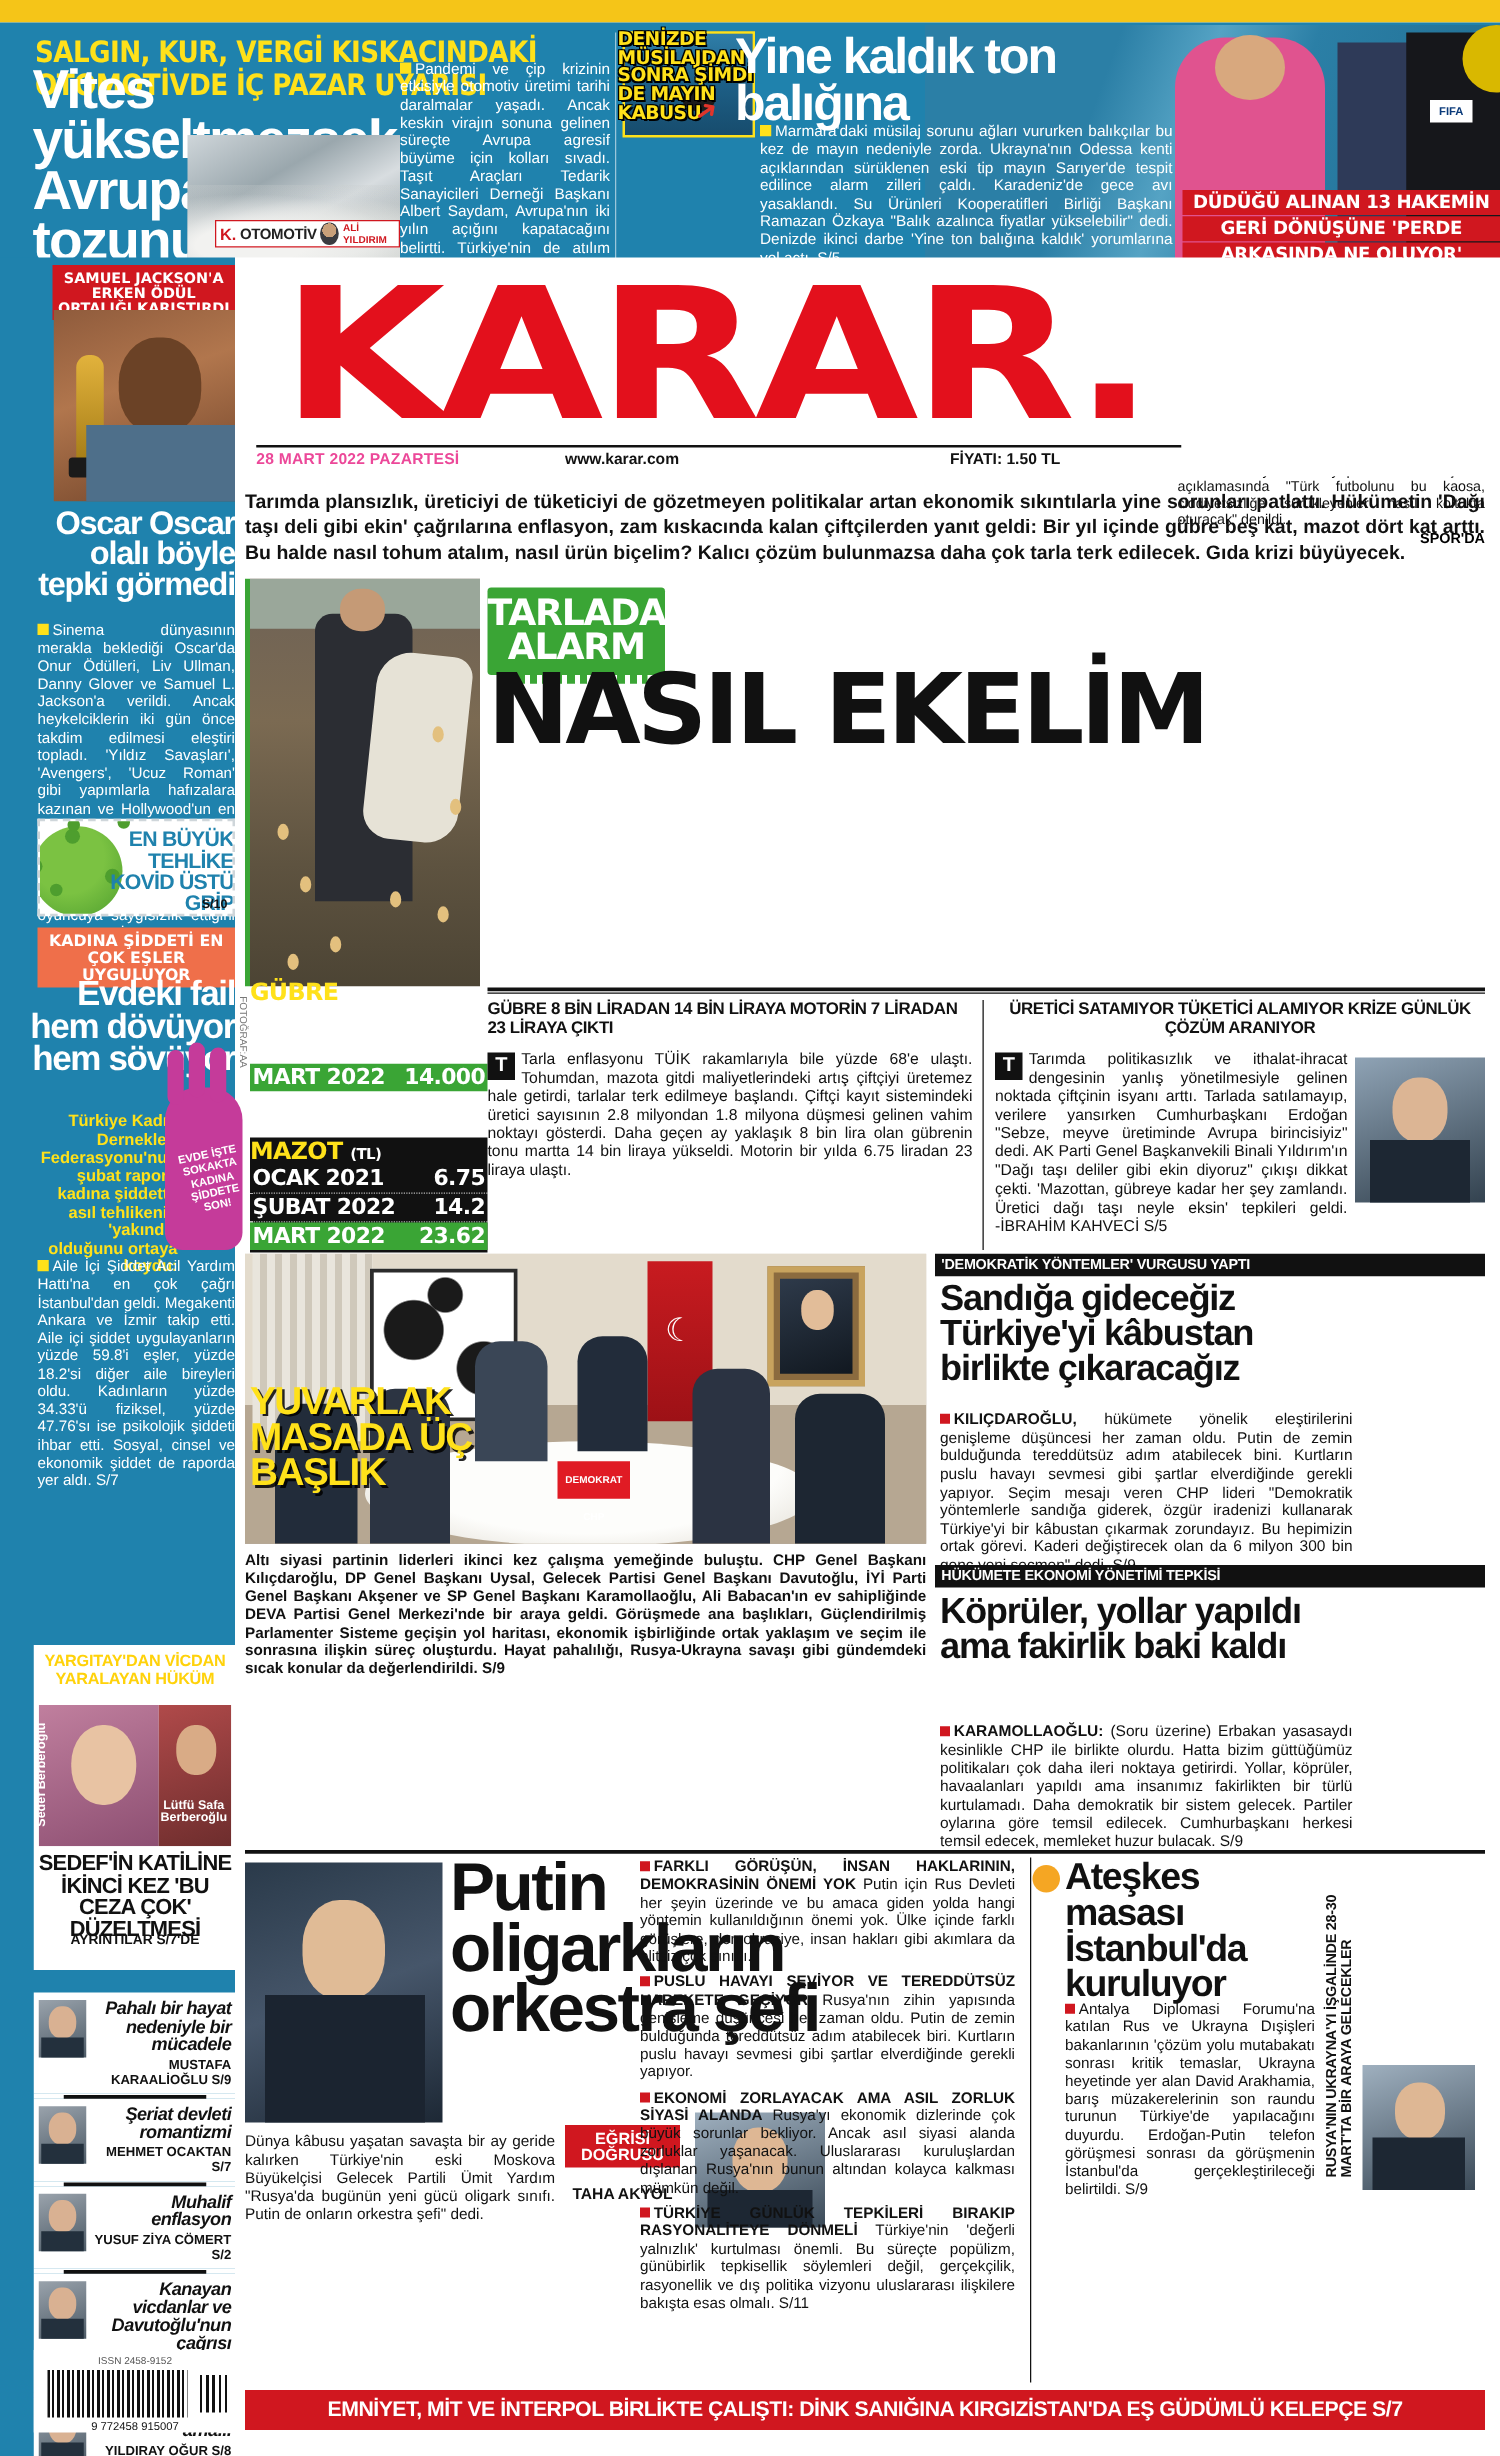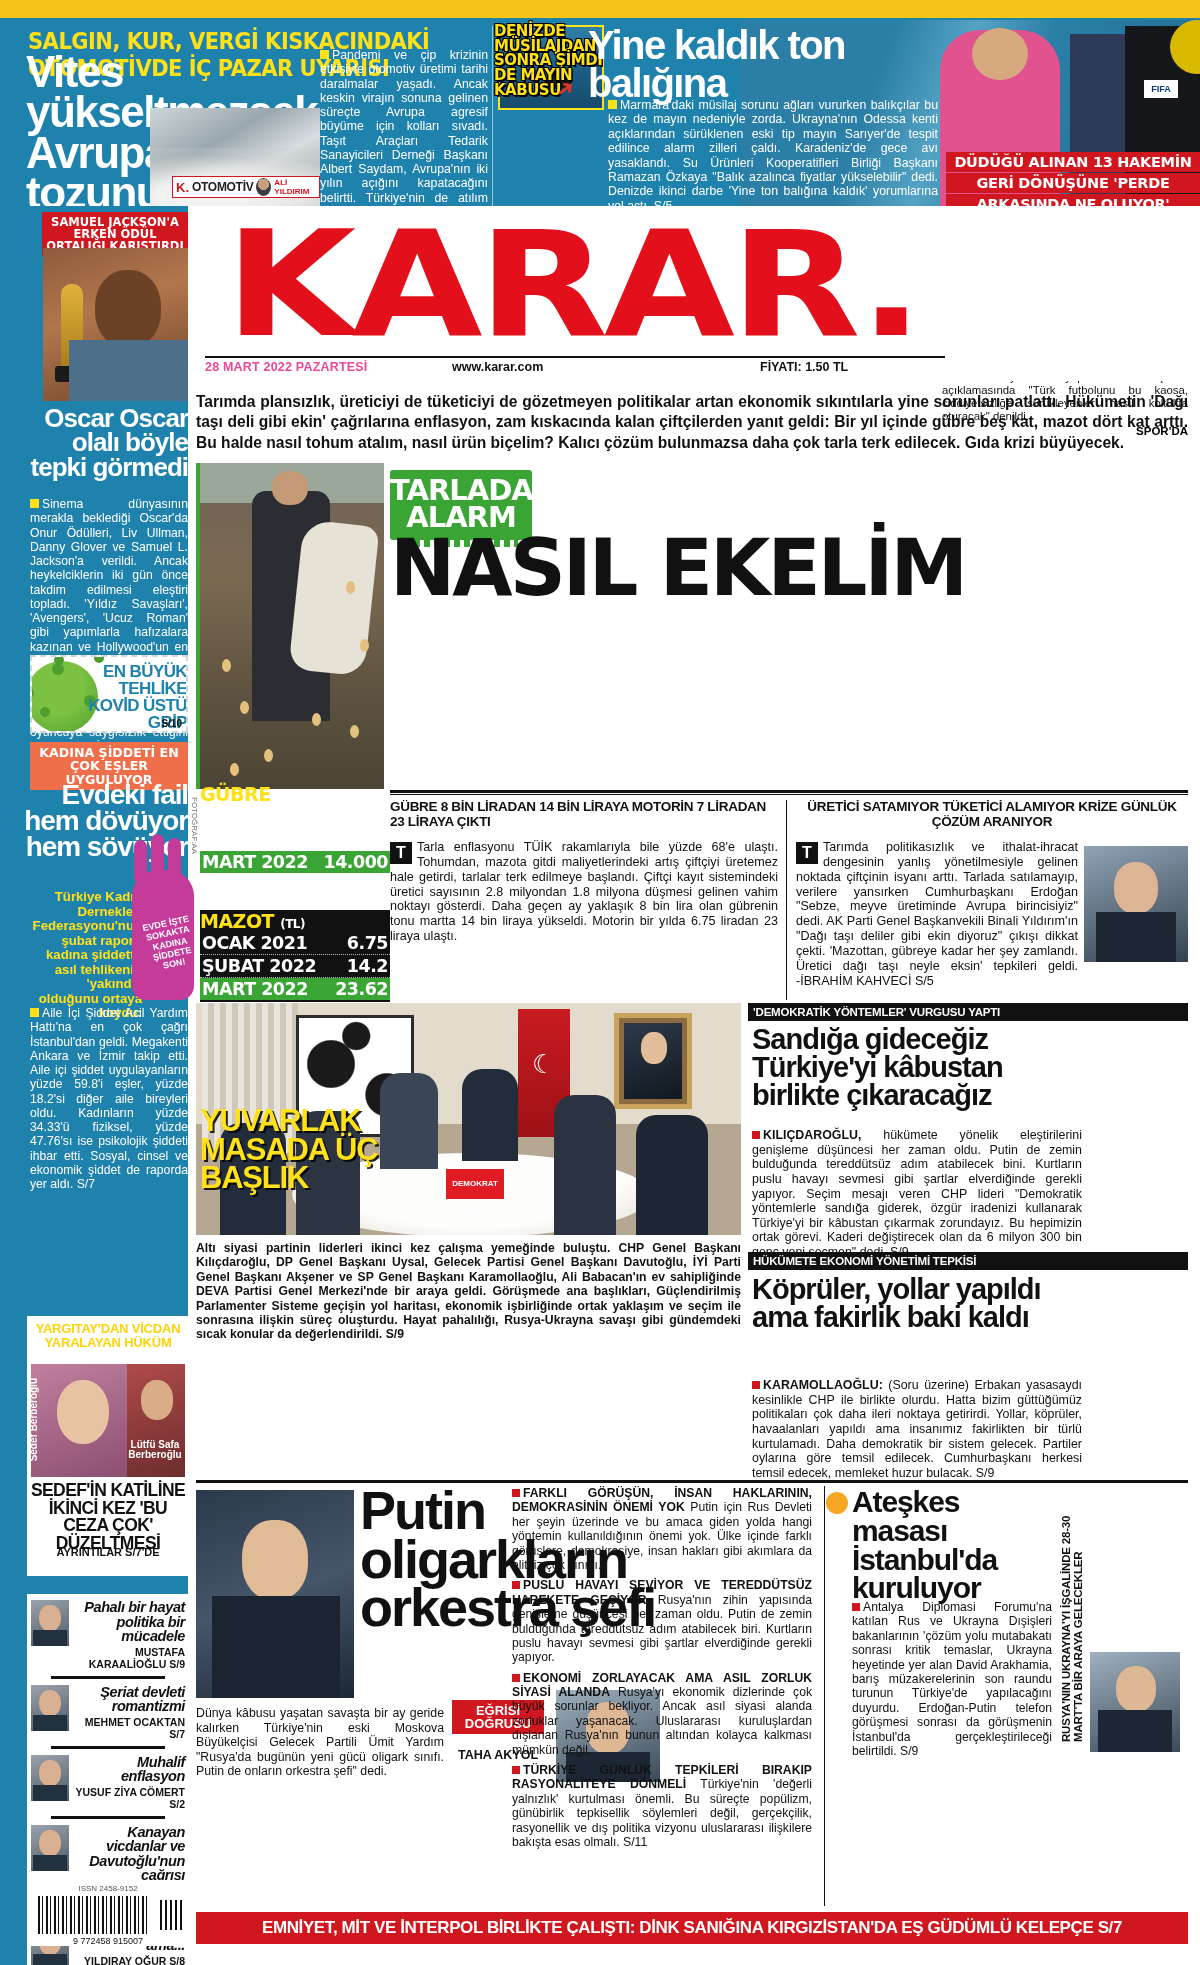--- a/index.html
+++ b/index.html
@@ -511,21 +511,21 @@
   <div class="yar-head">SEDEF'İN KATİLİNE İKİNCİ KEZ 'BU CEZA ÇOK' DÜZELTMESİ</div>
   <div class="yar-sub">AYRINTILAR S/7'DE</div>
 
   <div class="col-wrap">
     <div class="col-item">
       <div class="col-face">
           <div class="fc"></div>
           <div class="bd"></div>
         </div>
       <div class="col-txt">
-        <div class="col-title">Pahalı bir hayat politika bir mücadele</div>
+        <div class="col-title">Pahalı bir hayat nedeniyle bir mücadele</div>
         <div class="col-author">MUSTAFA KARAALİOĞLU S/9</div>
       </div>
     </div>
     <div class="col-sep"></div>
     <div class="col-item">
       <div class="col-face">
           <div class="fc"></div>
           <div class="bd"></div>
         </div>
       <div class="col-txt">

